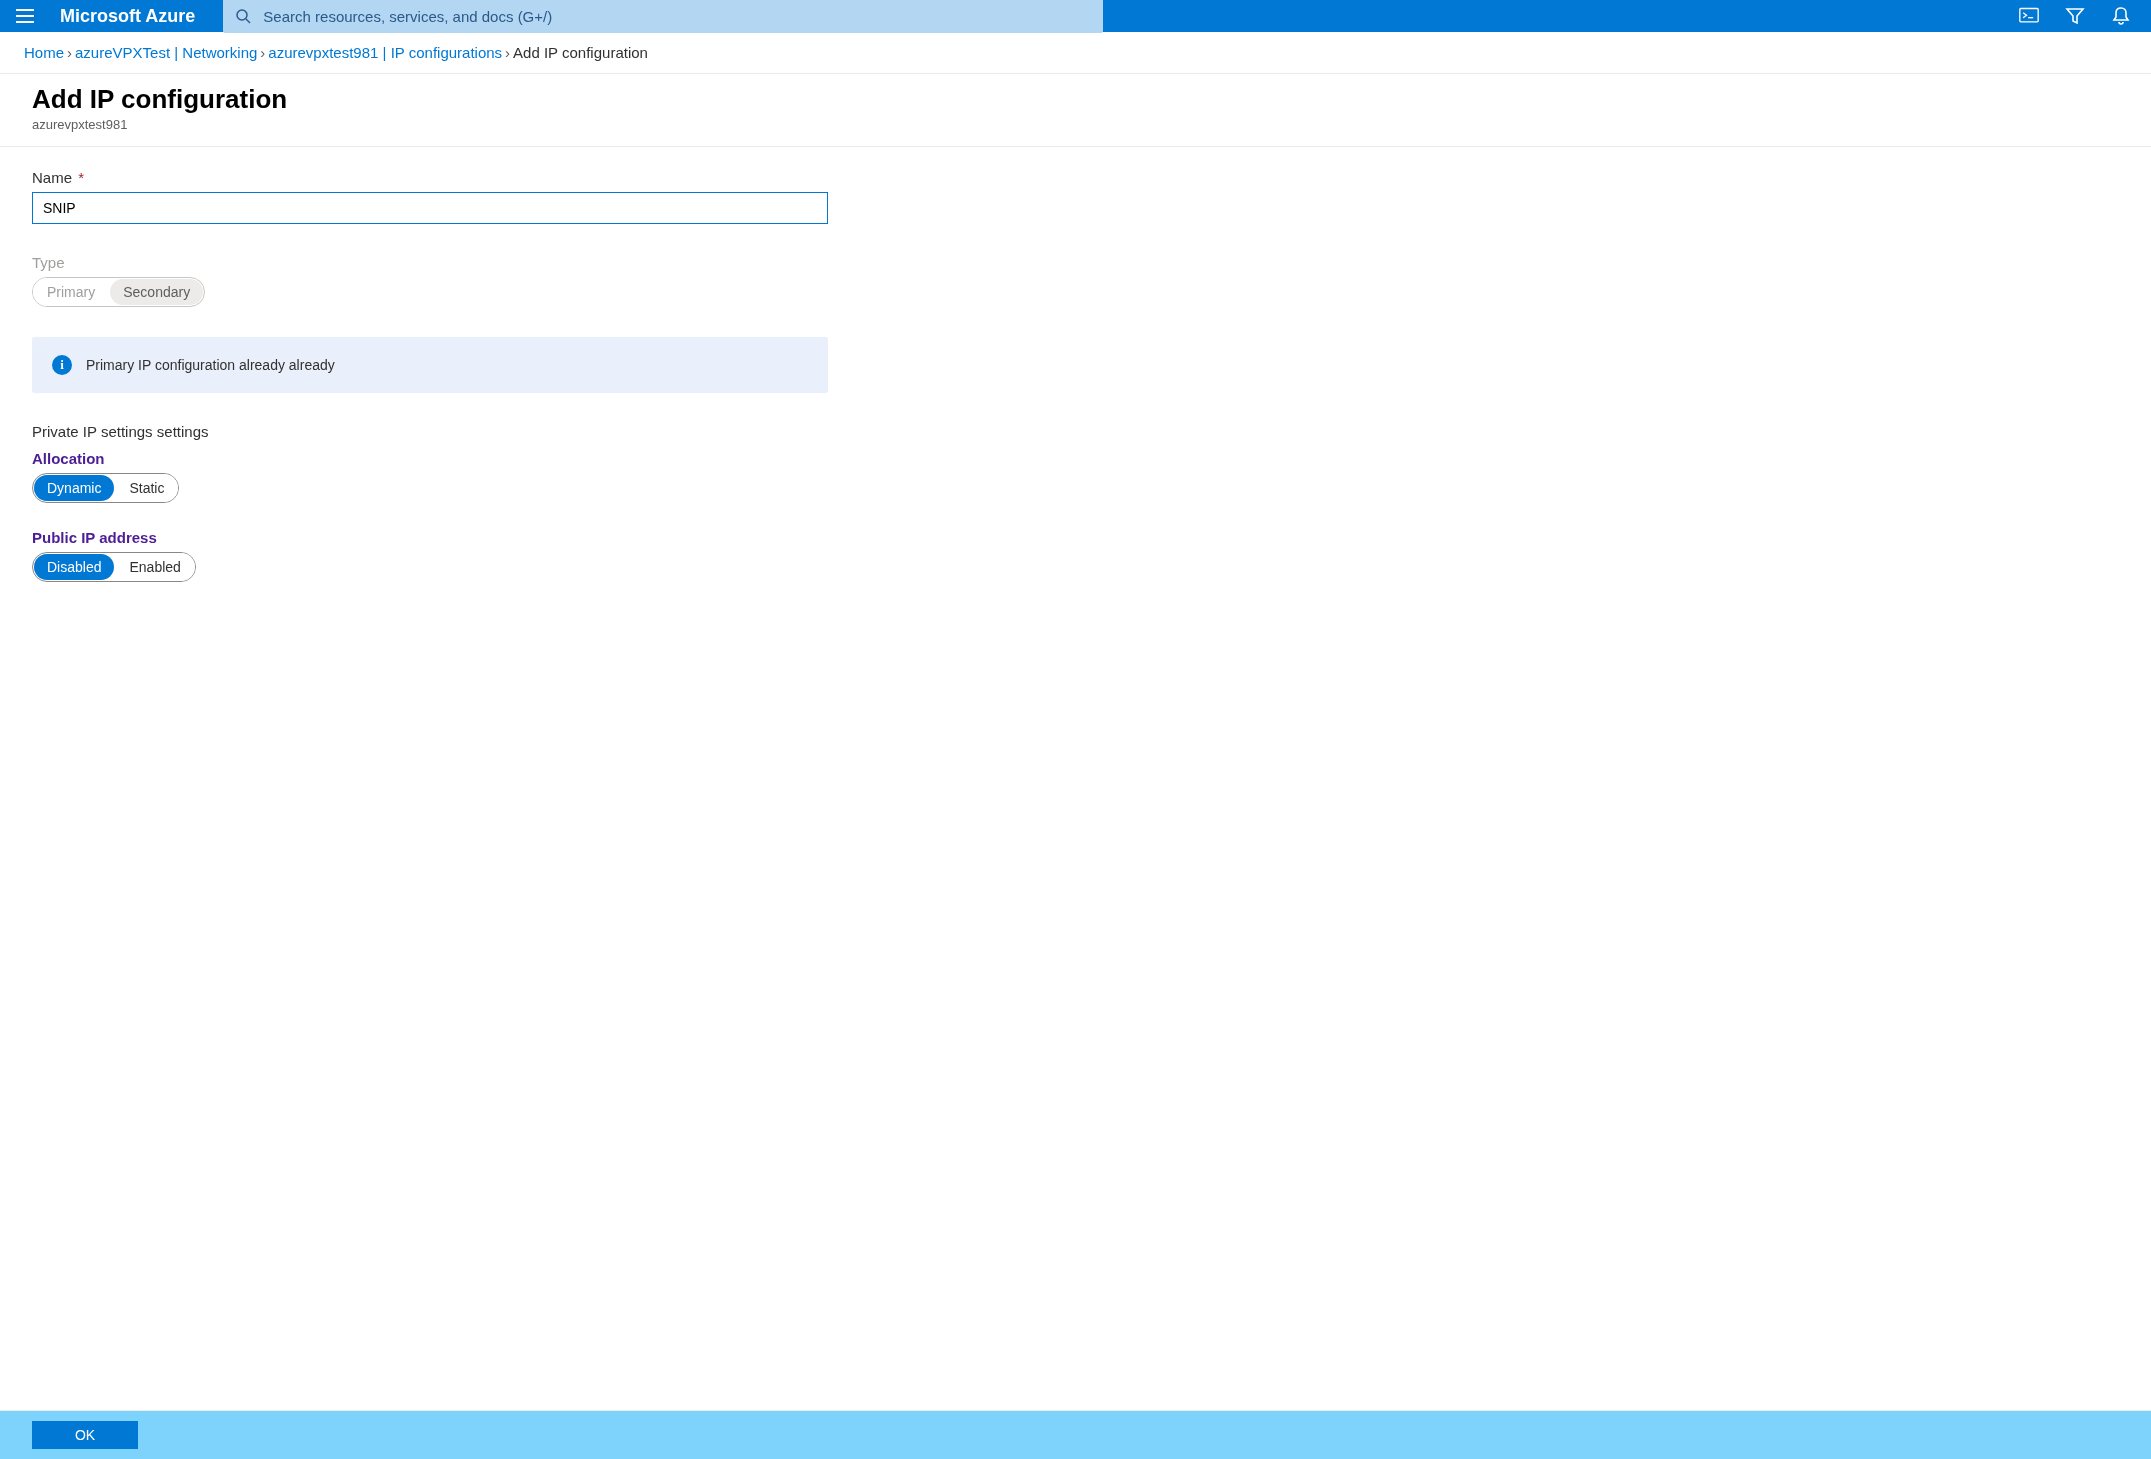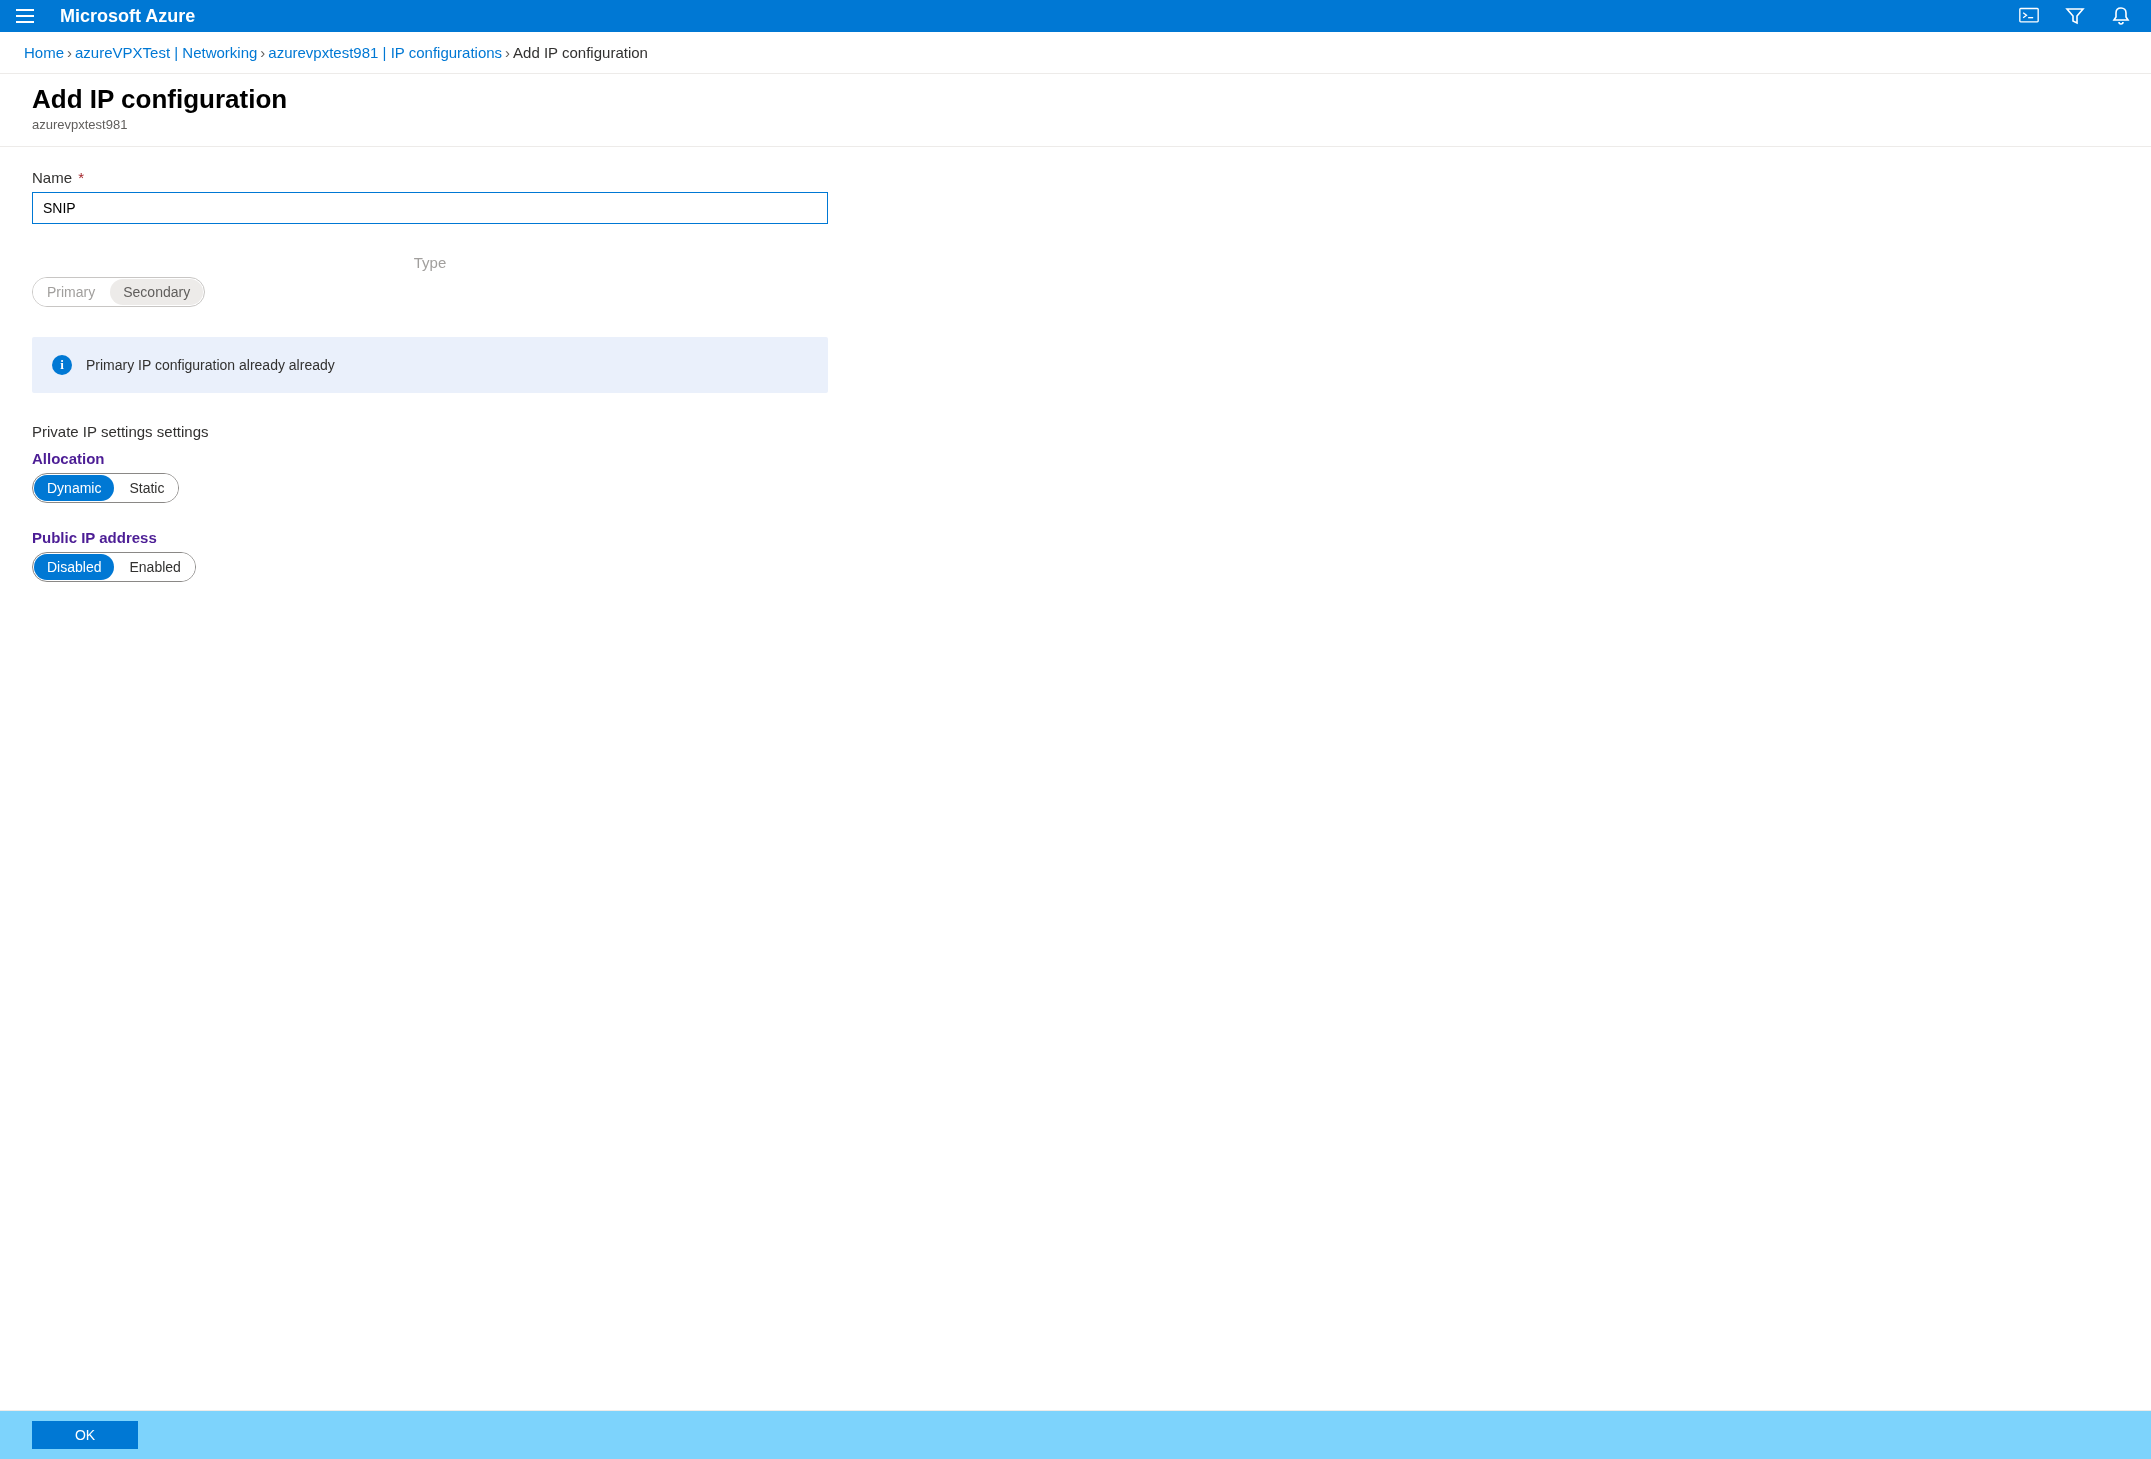--- a/index.html
+++ b/index.html
@@ -44,21 +44,21 @@
     
     .page-head { padding: 10px 32px 14px; border-bottom: 1px solid #edebe9; }
     .page-head h1 { font-size: 26px; font-weight: 600; color: #000; }
     .page-head .sub { font-size: 13px; color: #605e5c; margin-top: 2px; }
 
     
     .form-body { padding: 22px 32px; max-width: 860px; }
     .field { margin-bottom: 30px; }
     .field-label { font-size: 15px; color: #323130; margin-bottom: 6px; }
     .field-label .req { color: #a4262c; margin-left: 2px; }
-    .field-label.dim { color: #a19f9d; text-align: center; }
+    .field-label.dim { color: #a19f9d; }
     .text-input {
       width: 100%; height: 32px; border: 1px solid #0078d4; padding: 4px 10px;
       font-size: 14px; outline: none; background: #fff;
     }
 
     
     .pill-group {
       display: inline-flex; border: 1px solid #8a8886; border-radius: 16px; overflow: hidden; height: 30px;
     }
     .pill {
@@ -99,20 +99,27 @@
 </head>
 <body>
 
 <div class="top-bar">
   <div class="hamburger">
     <span></span>
       <span></span>
       <span></span>
   </div>
   <div class="brand">Microsoft Azure</div>
+  <div class="search-wrap">
+    <svg viewBox="0 0 16 16" fill="none" stroke="#2a5a8a" stroke-width="1.5">
+      <circle cx="7" cy="7" r="5"></circle>
+        <line x1="11" y1="11" x2="15" y2="15"></line>
+    </svg>
+    <input type="text" placeholder="Search resources, services, and docs (G+/)" style="">
+  </div>
   <div class="top-actions">
     <div class="top-icon">
       <svg viewBox="0 0 24 20" fill="none" stroke="#fff" stroke-width="1.6">
         <rect x="1" y="1" width="22" height="16" rx="1"></rect>
         <path d="M5 6 L9 9 L5 12"></path>
           <line x1="11" y1="12" x2="17" y2="12"></line>
       </svg>
     </div>
     <div class="top-icon">
       <svg viewBox="0 0 20 20" fill="none" stroke="#fff" stroke-width="1.6">

